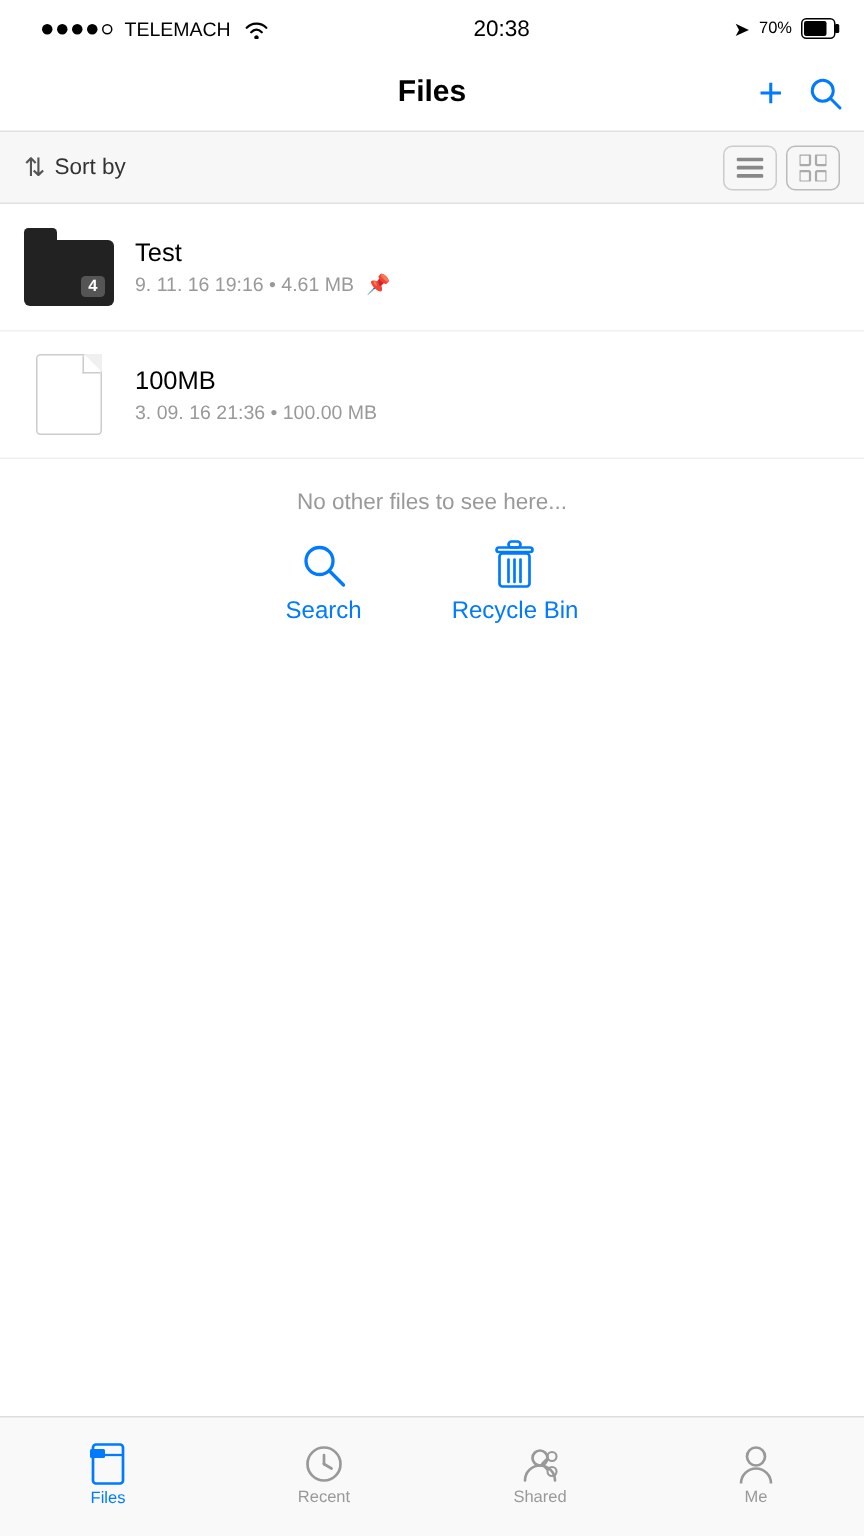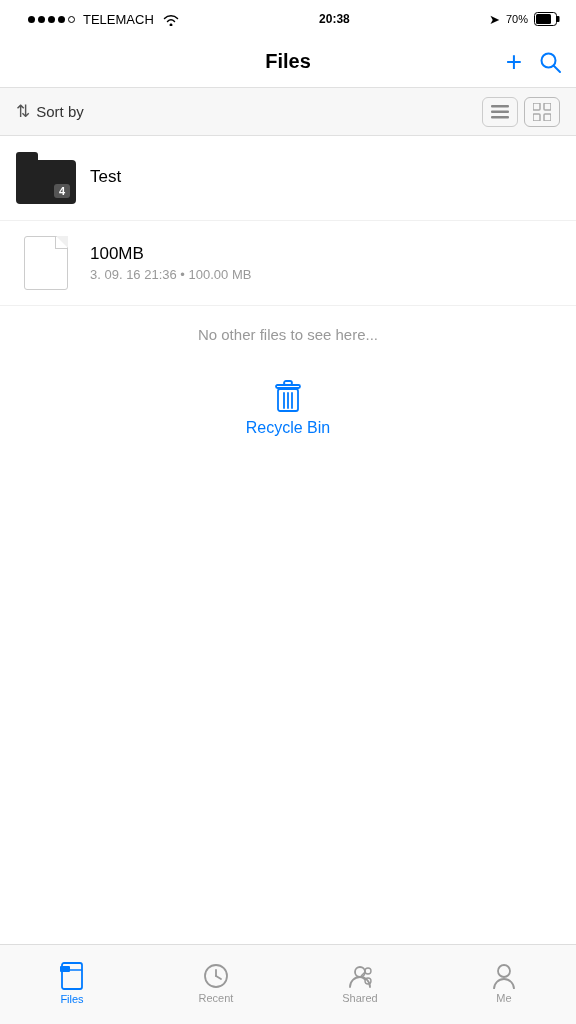--- a/index.html
+++ b/index.html
@@ -29,21 +29,21 @@
       gap: 4px;
       font-size: 13px;
       font-weight: 500;
     }
     .signal-dots {
       display: flex; gap: 3px; align-items: center;
     }
     .dot { width: 7px; height: 7px; border-radius: 50%; background: #000; }
     .dot.empty { background: transparent; border: 1.5px solid #000; }
     .carrier-text { margin-left: 4px; font-size: 13px; }
-    .status-center { font-size: 12px; font-weight: 700; }
+    .status-center { font-size: 15px; font-weight: 400; }
     .status-right { display: flex; align-items: center; gap: 6px; font-size: 13px; }
 
     
     .nav-bar {
       display: flex;
       justify-content: center;
       align-items: center;
       padding: 8px 16px;
       border-bottom: 1px solid #e0e0e0;
       position: relative;
@@ -202,21 +202,21 @@
     .pin-icon { font-size: 13px; color: #999; margin-left: 4px; }
 
     
     .empty-state {
       text-align: center;
       padding: 20px 16px 10px;
     }
     .empty-text {
       font-size: 15px;
       color: #999;
-      margin-bottom: 36px;
+      margin-bottom: 16px;
     }
     .empty-actions {
       display: flex;
       justify-content: center;
       gap: 60px;
     }
     .empty-action-btn {
       background: none;
       border: none;
       cursor: pointer;
@@ -352,20 +352,24 @@
     <div class="file-icon-wrap">
       <div class="folder-icon">
         <div class="folder-tab"></div>
         <div class="folder-body">
           <span class="folder-badge">4</span>
         </div>
       </div>
     </div>
     <div class="file-info">
       <div class="file-name">Test</div>
+      <div class="file-meta">
+        <span>9. 11. 16 19:16 • 4.61 MB</span>
+        <span class="pin-icon">📌</span>
+      </div>
     </div>
   </div>
 
   <div class="file-item">
     <div class="file-icon-wrap">
       <div class="file-doc-icon">
         <div class="file-doc-body">
           <div class="file-doc-corner"></div>
         </div>
       </div>
@@ -378,20 +382,29 @@
     </div>
   </div>
 
 </div>
 
 <div class="empty-state">
   <p class="empty-text">No other files to see here...</p>
   <div class="empty-actions">
     <button class="empty-action-btn">
       <div class="empty-action-icon">
+        <svg width="32" height="32" viewBox="0 0 32 32" fill="none">
+          <circle cx="13" cy="13" r="9" stroke="#007AFF" stroke-width="2.2"></circle>
+          <line x1="20" y1="20" x2="29" y2="29" stroke="#007AFF" stroke-width="2.2" stroke-linecap="round"></line>
+        </svg>
+      </div>
+      <span>Search</span>
+    </button>
+    <button class="empty-action-btn">
+      <div class="empty-action-icon">
         <svg width="28" height="34" viewBox="0 0 28 34" fill="none">
 
           <rect x="2" y="5" width="24" height="3" rx="1.5" stroke="#007AFF" stroke-width="1.8" fill="none"></rect>
 
           <rect x="10" y="1" width="8" height="4" rx="2" stroke="#007AFF" stroke-width="1.8" fill="none"></rect>
 
           <rect x="4" y="9" width="20" height="22" rx="2" stroke="#007AFF" stroke-width="1.8" fill="none"></rect>
 
           <line x1="10" y1="13" x2="10" y2="28" stroke="#007AFF" stroke-width="1.8" stroke-linecap="round"></line>
           <line x1="14" y1="13" x2="14" y2="28" stroke="#007AFF" stroke-width="1.8" stroke-linecap="round"></line>

